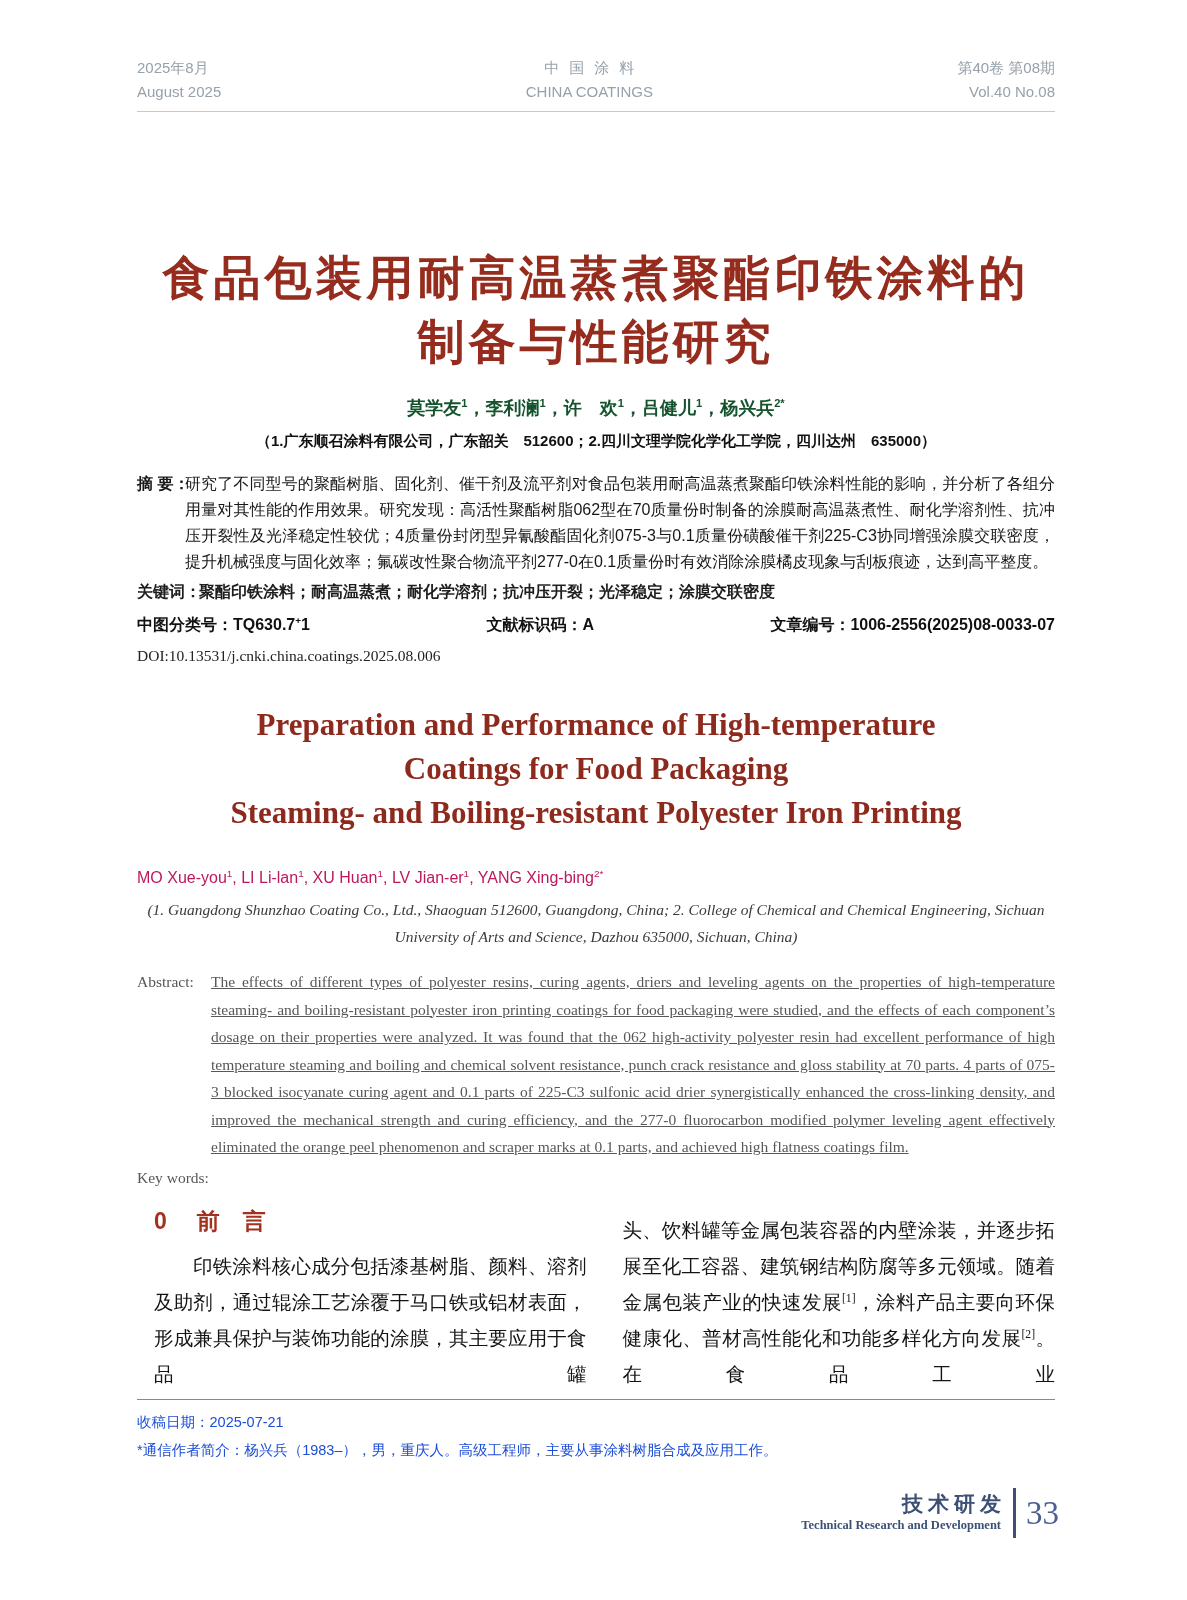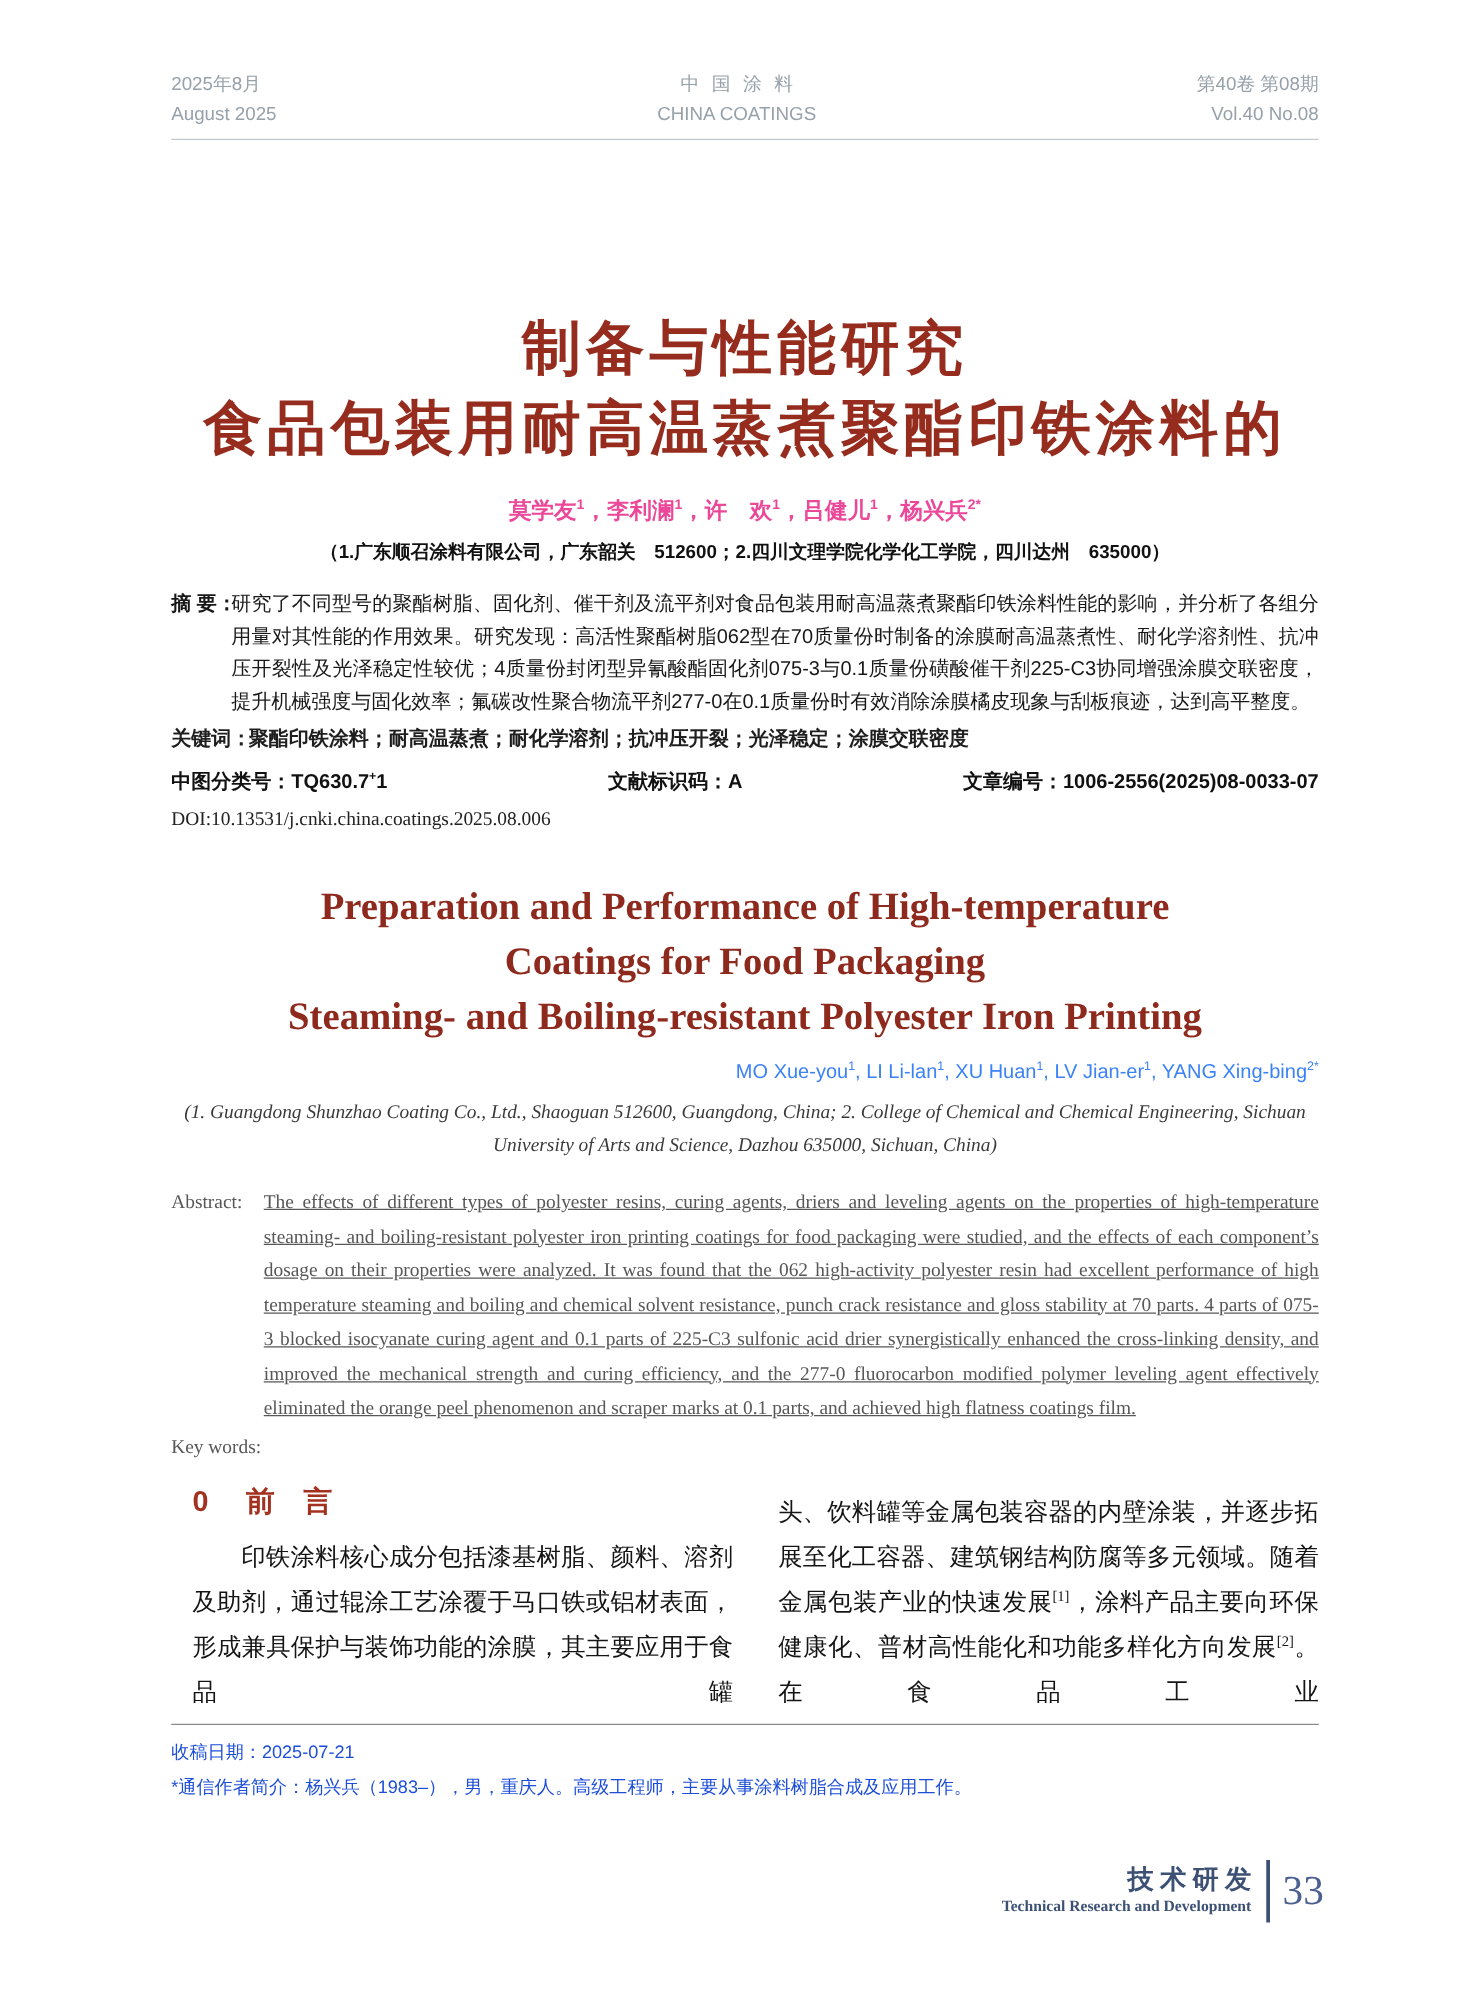--- a/index.html
+++ b/index.html
@@ -17,42 +17,42 @@
   .hdr-col.center{text-align:center;}
   .hdr-col.right{text-align:right;}
   .hdr .zh-sp{letter-spacing:10px;margin-right:-10px;}
 
   
   .title-zh{margin:134px 0 0 0;text-align:center;color:#952c1d;
             font-size:47px;line-height:64px;font-weight:800;letter-spacing:4px;}
   .title-zh .tl{display:block;}
 
   
-  .authors-zh{margin-top:22px;text-align:center;font-size:18px;font-weight:700;color:#ec4899;}
+  .authors-zh{margin-top:22px;text-align:center;font-size:18px;font-weight:700;color:#14532d;}
   .affil-zh{margin-top:12px;text-align:center;font-size:15px;font-weight:600;color:#111;}
   sup{font-size:0.62em;vertical-align:super;line-height:0;}
 
   
   .hang{position:relative;padding-left:48px;text-align:justify;}
   .hang .hang-label{position:absolute;left:0;top:0;font-weight:700;}
   .abstract-zh{margin-top:20px;font-size:16px;line-height:26px;color:#181818;}
   .kw-zh{margin-top:4px;font-size:16px;line-height:26px;padding-left:62px;font-weight:600;}
   .kw-zh .hang-label{font-weight:700;}
 
   .meta-row{margin-top:10px;display:flex;justify-content:space-between;
             font-size:16px;font-weight:600;color:#111;}
   .doi{margin-top:11px;font-family:"Liberation Serif","DejaVu Serif",serif;
        font-size:15.5px;color:#222;}
 
   
   .title-en{margin:38px 0 0 0;text-align:center;color:#8e2a1d;
             font-family:"Liberation Serif","DejaVu Serif",serif;
             font-size:31px;line-height:44px;font-weight:800;}
   .title-en .tl{display:block;}
-  .authors-en{margin-top:14px;text-align:right;font-size:16px;color:#3b82f6;}
+  .authors-en{margin-top:34px;text-align:left;font-size:16px;color:#be185d;}
   .affil-en{margin-top:9px;text-align:center;
             font-family:"Liberation Serif","DejaVu Serif",serif;font-style:italic;
             font-size:15.5px;line-height:27px;color:#3a3a3a;max-width:900px;margin-left:auto;margin-right:auto;}
 
   
   .hang-en{position:relative;padding-left:74px;text-align:justify;
            font-family:"Liberation Serif","DejaVu Serif",serif;color:#575757;text-decoration:underline;}
   .hang-en .hang-label-en{position:absolute;left:0;top:0;}
   .abstract-en{margin-top:18px;font-size:15.5px;line-height:27.5px;}
   .kw-en{margin-top:3px;font-size:15.5px;line-height:27.5px;}
@@ -96,22 +96,22 @@
       <div class="zh-sp">中国涂料</div>
       <div>CHINA COATINGS</div>
     </div>
     <div class="hdr-col right">
       <div>第40卷 第08期</div>
       <div>Vol.40 No.08</div>
     </div>
   </header>
 
   <h1 class="title-zh">
+    <span class="tl">食品包装用耐高温蒸煮聚酯印铁涂料的</span>
     <span class="tl">制备与性能研究</span>
-    <span class="tl">食品包装用耐高温蒸煮聚酯印铁涂料的</span>
   </h1>
 
   <div class="authors-zh"><span>莫学友</span><sup>1</sup><span>，李利澜</span><sup>1</sup><span>，许　欢</span><sup>1</sup><span>，吕健儿</span><sup>1</sup><span>，杨兴兵</span><sup>2*</sup></div>
 
   <div class="affil-zh">（1.广东顺召涂料有限公司，广东韶关　512600；2.四川文理学院化学化工学院，四川达州　635000）</div>
 
   <div class="hang abstract-zh">
     <span class="hang-label">摘 要：</span>
     <span>研究了不同型号的聚酯树脂、固化剂、催干剂及流平剂对食品包装用耐高温蒸煮聚酯印铁涂料性能的影响，并分析了各组分用量对其性能的作用效果。研究发现：高活性聚酯树脂062型在70质量份时制备的涂膜耐高温蒸煮性、耐化学溶剂性、抗冲压开裂性及光泽稳定性较优；4质量份封闭型异氰酸酯固化剂075-3与0.1质量份磺酸催干剂225-C3协同增强涂膜交联密度，提升机械强度与固化效率；氟碳改性聚合物流平剂277-0在0.1质量份时有效消除涂膜橘皮现象与刮板痕迹，达到高平整度。</span>
   </div>

